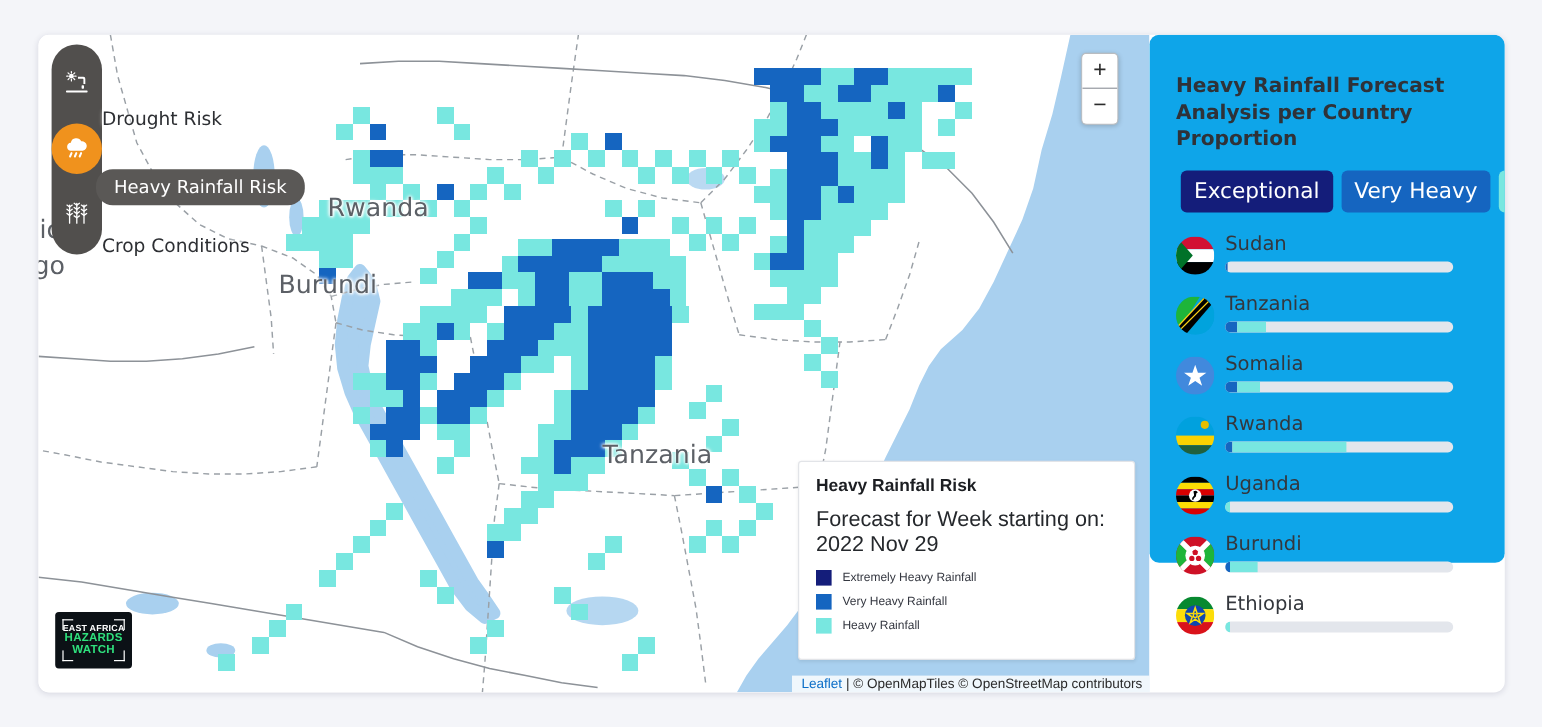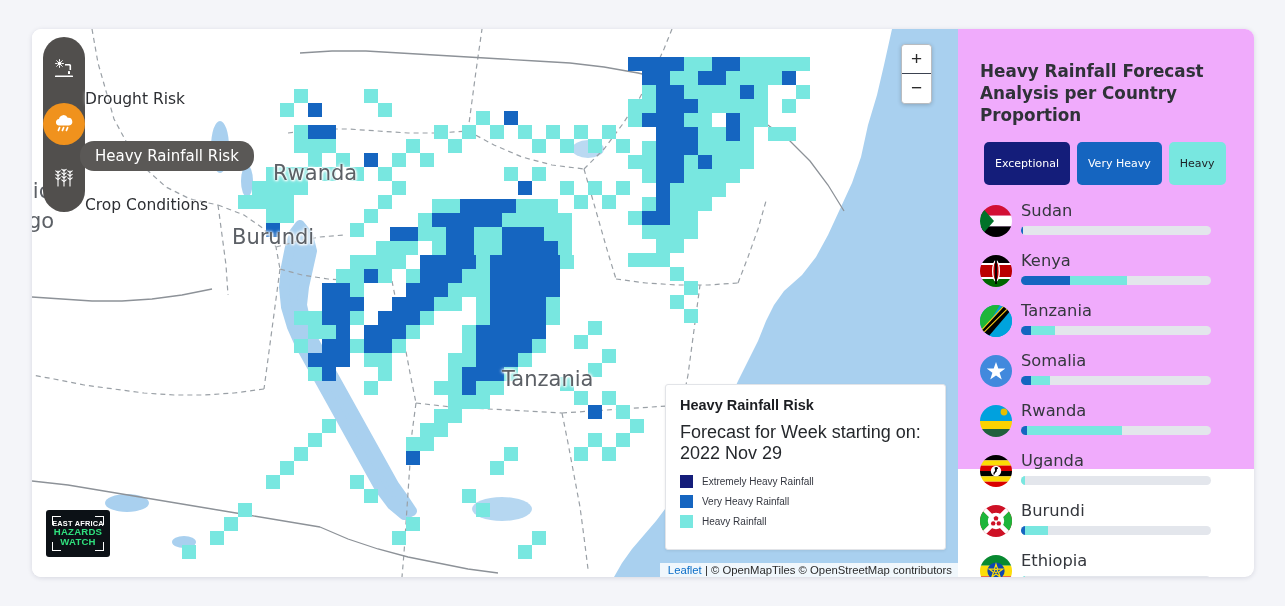--- a/index.html
+++ b/index.html
@@ -165,37 +165,38 @@
     color: #2b2b2b;
     padding: 1px 6px 1px 8px;
     z-index: 46;
     font-family: "Liberation Sans", sans-serif;
   }
   .attrib a { color: #0b6ec7; text-decoration: none; }
 
   
   .side-panel {
     width: 296px; height: 440px;
-    background: #f0abfc;
+    background: #0ea5e9;
     padding: 31px 24px 0 22px;
     position: relative;
+    border-radius: 8px;
   }
   .panel-title {
     font-size: 16.8px;
     color: #2f3238;
     font-weight: bold;
     line-height: 1.32;
     font-family: "DejaVu Sans", sans-serif;
     margin-bottom: 15px;
   }
   .chips { display: flex; gap: 7px; margin-bottom: 14px; padding-left: 4px; }
   .chip {
     border-radius: 5px;
-    padding: 15px 11px;
-    font-size: 11px;
+    padding: 7px 11px;
+    font-size: 18px;
     font-family: "DejaVu Sans", sans-serif;
     cursor: pointer;
     white-space: nowrap;
     border: none;
     text-align: center;
   }
 
   .country-row { margin-bottom: 6px; position: relative; height: 44px; }
   .flag {
     position: absolute; left: 0; top: 6px;
@@ -793,39 +794,20 @@
             <polygon points="0,0 14,16 0,32" fill="#007229"></polygon>
           </svg>
         </span>
         <span class="c-name">Sudan</span>
         <span class="bar-track">
           <span class="seg-very" style="width:1%;"></span>
           <span class="seg-heavy" style="width:0%;"></span>
         </span>
       </div>
 
-      <div class="country-row">
-        <span class="flag">
-          <svg width="32" height="32" viewBox="0 0 32 32">
-            <rect width="32" height="8" y="0" fill="#000000"></rect>
-            <rect width="32" height="2" y="8" fill="#ffffff"></rect>
-            <rect width="32" height="12" y="10" fill="#bb0000"></rect>
-            <rect width="32" height="2" y="22" fill="#ffffff"></rect>
-            <rect width="32" height="8" y="24" fill="#006600"></rect>
-            <ellipse cx="16" cy="16" rx="4" ry="11" fill="#ffffff"></ellipse>
-            <ellipse cx="16" cy="16" rx="2.6" ry="9.5" fill="#bb0000"></ellipse>
-            <rect x="15.1" y="3" width="1.8" height="26" fill="#000000"></rect>
-          </svg>
-        </span>
-        <span class="c-name">Kenya</span>
-        <span class="bar-track">
-          <span class="seg-very" style="width:26%;"></span>
-          <span class="seg-heavy" style="width:30%;"></span>
-        </span>
-      </div>
 
       <div class="country-row">
         <span class="flag">
           <svg width="32" height="32" viewBox="0 0 32 32">
             <rect width="32" height="32" fill="#00a3dd"></rect>
             <polygon points="0,0 20,0 0,32" fill="#1eb53a"></polygon>
             <polygon points="32,32 32,6 6,32" fill="#00a3dd"></polygon>
             <polygon points="24,0 32,0 32,4 8,32 0,32 0,28" fill="#000000"></polygon>
             <polygon points="28,0 32,0 32,2 4,32 0,32 0,30" fill="#fcd116" opacity="0"></polygon>
             <path d="M24,0 L32,0 L0,32 L0,26 Z" fill="#fcd116"></path>

